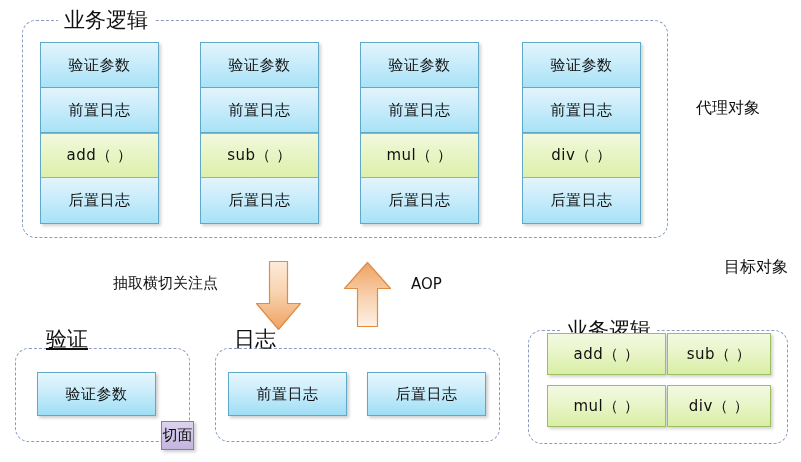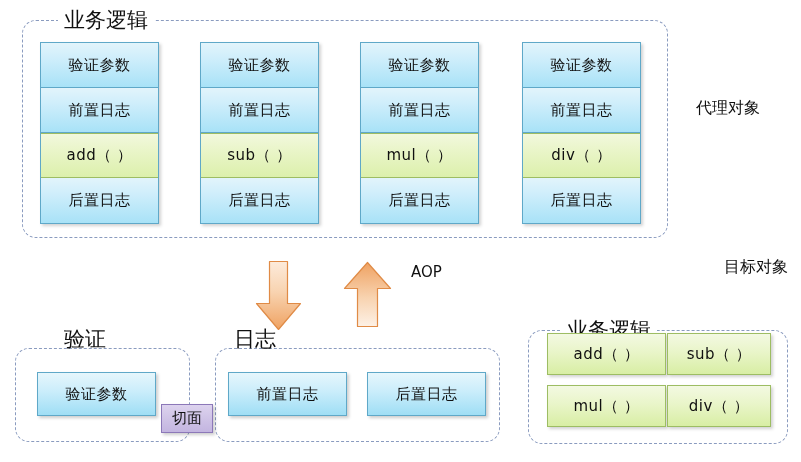--- a/index.html
+++ b/index.html
@@ -135,22 +135,23 @@
     <div class="pcell blue">后置日志</div>
   </div>
 
   <div class="pcol" style="left:522px;top:42px;">
     <div class="pcell blue">验证参数</div>
     <div class="pcell blue">前置日志</div>
     <div class="pcell green">div（ ）</div>
     <div class="pcell blue">后置日志</div>
   </div>
 
-
-  <div class="free-label" style="left:411px;top:263px;">AOP</div>
+  <div class="free-label" style="left:113px;top:274px;">抽取横切关注点</div>
+
+  <div class="free-label" style="left:411px;top:275px;">AOP</div>
 
   <div class="arrow" style="left:255px;top:260px;">
     <svg width="50" height="74" viewBox="0 0 50 74">
       <defs>
         <linearGradient id="gdown" x1="0" y1="0" x2="0" y2="1">
           <stop offset="0%" stop-color="#FDEBDB"></stop>
           <stop offset="45%" stop-color="#F8D3B0"></stop>
           <stop offset="100%" stop-color="#EFA262"></stop>
         </linearGradient>
       </defs>
@@ -169,29 +170,29 @@
           <stop offset="100%" stop-color="#FDF1E6"></stop>
         </linearGradient>
       </defs>
       <g transform="translate(1.5,1.5)">
         <polygon points="24,0 47,26 34,26 34,64 14,64 14,26 1,26" fill="url(#gup)" stroke="#E08B46" stroke-width="1.2" stroke-linejoin="round"></polygon>
       </g>
     </svg>
   </div>
 
   <div class="group" style="left:15px;top:348px;width:175px;height:94px;"></div>
-  <div class="group-label" style="left:58px;top:330px;">验证</div>
+  <div class="group-label" style="left:40px;top:330px;text-decoration:underline;">验证</div>
   <div class="bluebox" style="left:37px;top:372px;width:119px;height:44px;">验证参数</div>
 
   <div class="group" style="left:215px;top:348px;width:285px;height:94px;"></div>
   <div class="group-label" style="left:228px;top:330px;">日志</div>
   <div class="bluebox" style="left:228px;top:372px;width:119px;height:44px;">前置日志</div>
   <div class="bluebox" style="left:367px;top:372px;width:119px;height:44px;">后置日志</div>
 
-  <div class="badge" style="left:161px;top:404px;width:52px;height:29px;font-family:Liberation Serif, serif;">切面</div>
+  <div class="badge" style="left:161px;top:421px;width:33px;height:29px;font-family:Liberation Serif, serif;">切面</div>
 
   <div class="free-label big" style="left:724px;top:258px;">目标对象</div>
 
   <div class="group" style="left:528px;top:330px;width:260px;height:114px;"></div>
   <div class="group-label" style="left:561px;top:321px;">业务逻辑</div>
 
   <div class="greenbox" style="left:547px;top:333px;width:119px;height:42px;">add（ ）</div>
   <div class="greenbox" style="left:667px;top:333px;width:104px;height:42px;">sub（ ）</div>
   <div class="greenbox" style="left:547px;top:385px;width:119px;height:42px;">mul（ ）</div>
   <div class="greenbox" style="left:667px;top:385px;width:104px;height:42px;">div（ ）</div>

